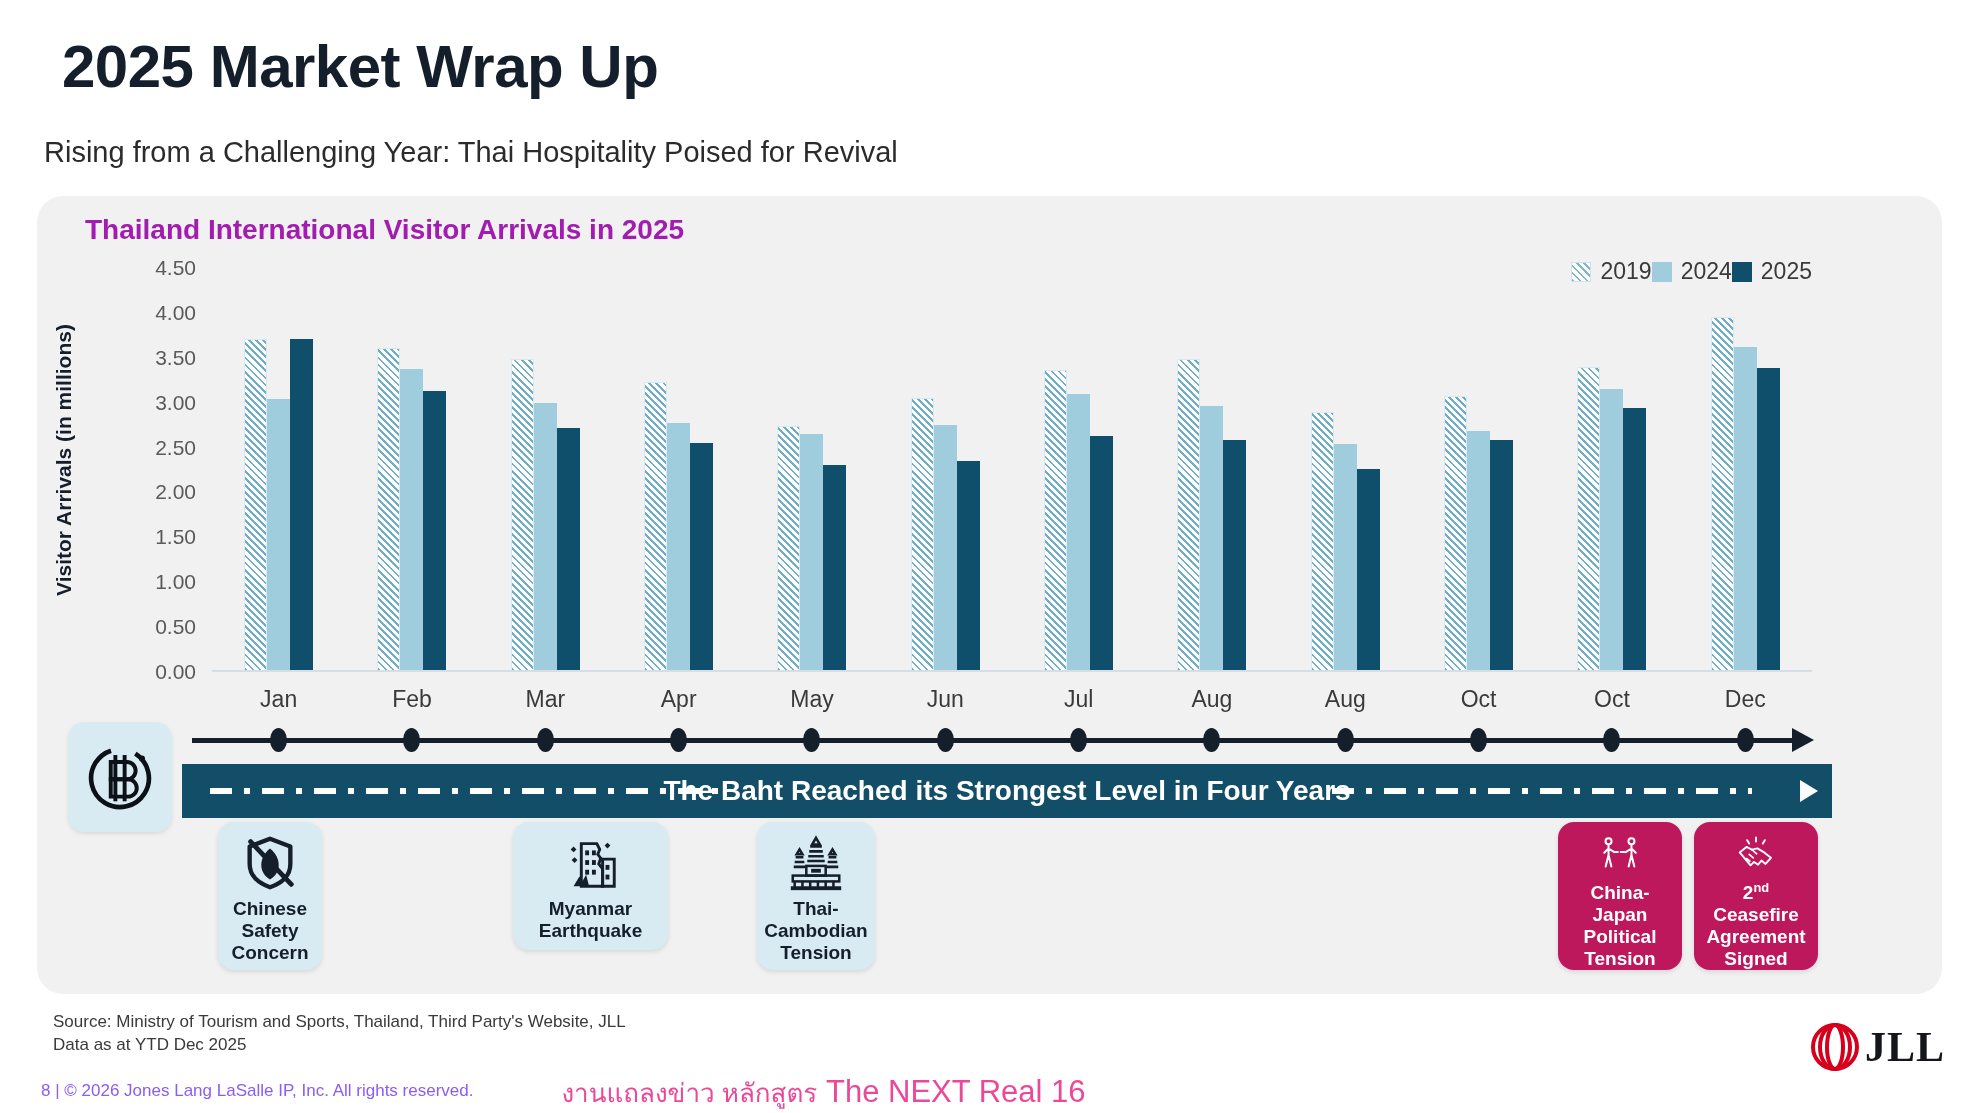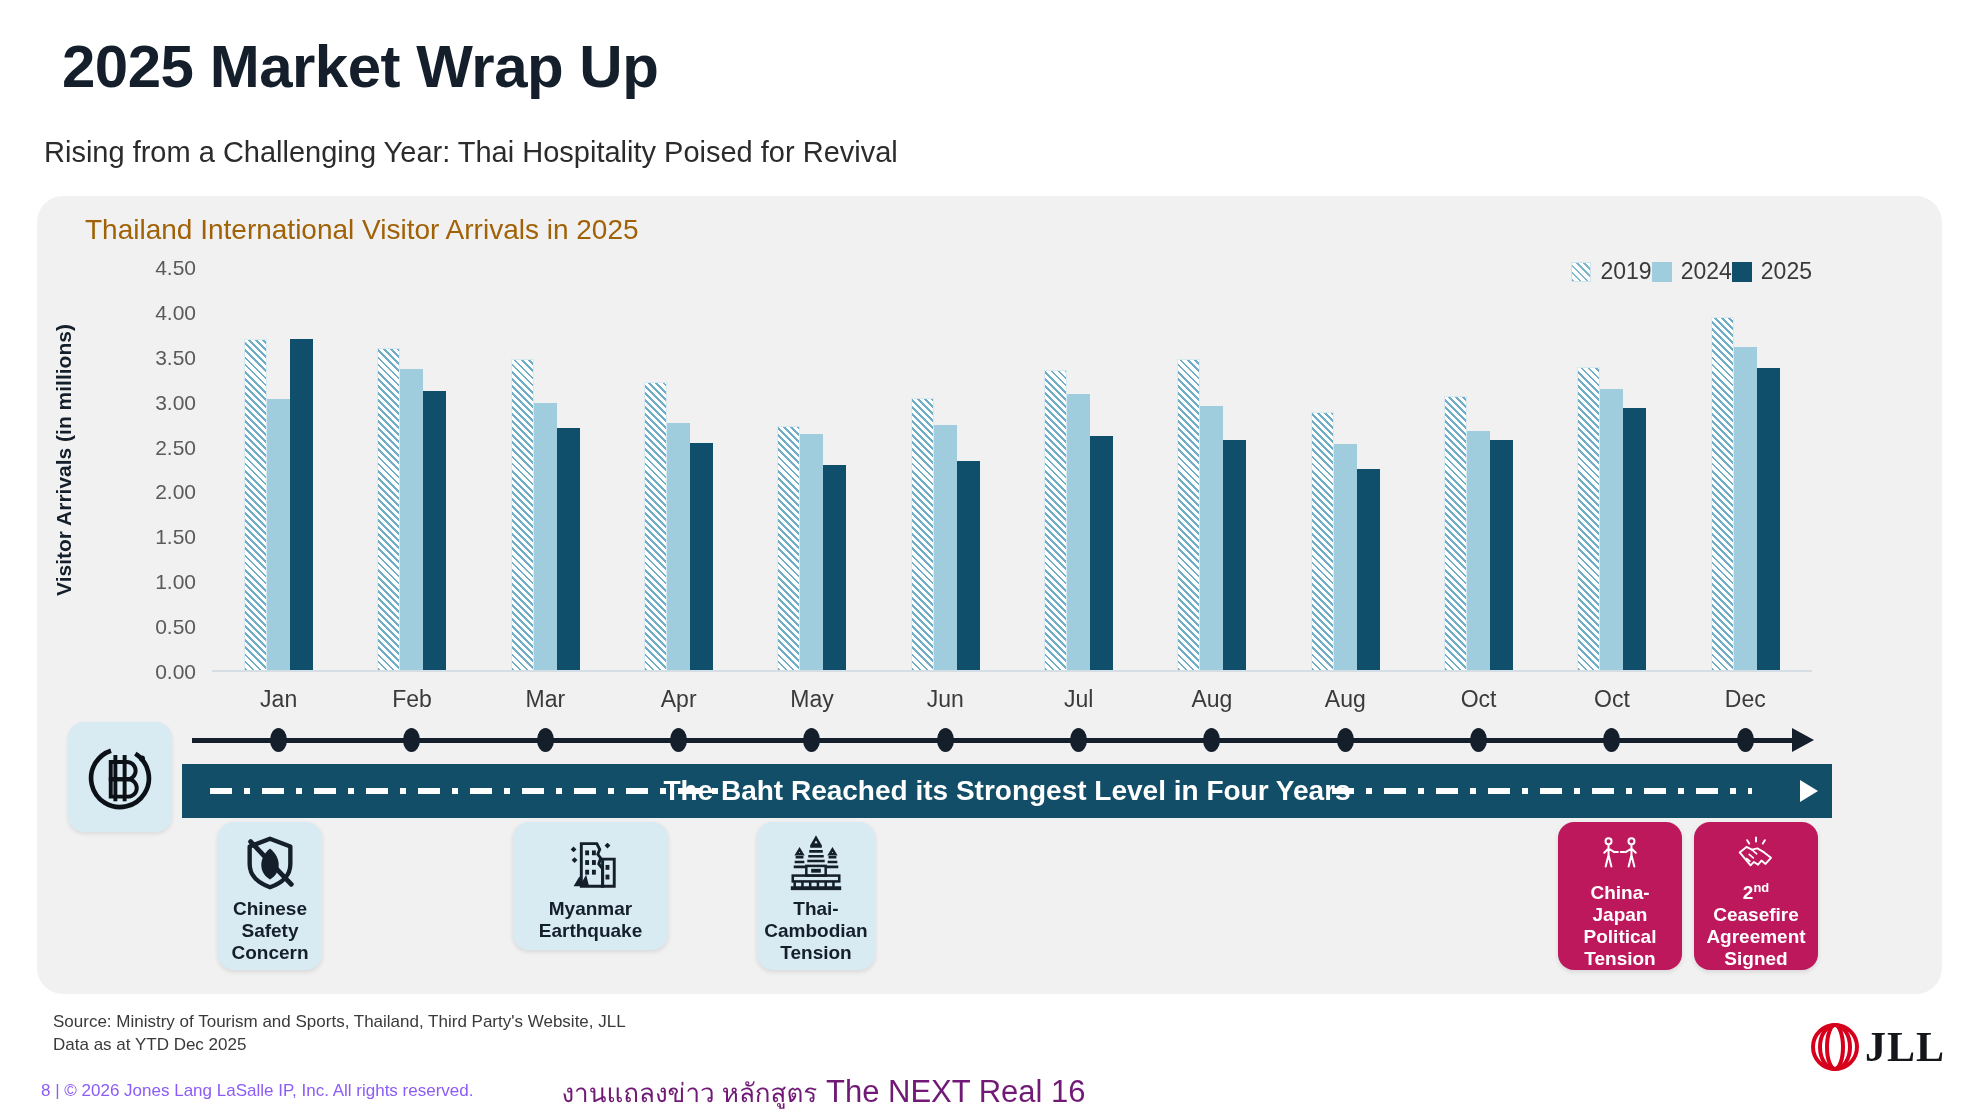--- a/index.html
+++ b/index.html
@@ -24,21 +24,21 @@
   }
 
   
   .panel {
     position: absolute; left: 37px; top: 196px;
     width: 1905px; height: 798px;
     background: #F1F1F1; border-radius: 26px;
   }
   .panel-title {
     position: absolute; left: 48px; top: 18px;
-    font-size: 28px; font-weight: normal; color: #a16207;
+    font-size: 28px; font-weight: bold; color: #a21caf;
   }
 
   
   .legend {
     position: absolute; right: 130px; top: 62px;
     display: flex; align-items: center; 
   }
   .legend-item { display: flex; align-items: center; gap: 9px; }
   .legend-swatch { width: 20px; height: 20px; display: block; }
   .sw-2019 {
@@ -180,21 +180,21 @@
   .src {
     position: absolute; left: 53px; top: 1011px;
     font-size: 17px; color: #3A3A3A; line-height: 1.35;
   }
   .copy {
     position: absolute; left: 41px; top: 1061px;
     font-size: 17px; color: #8b5cf6; margin-top: 20px;
   }
   .thai {
     position: absolute; left: 0; top: 1072px; width: 1624px;
-    text-align: center; font-size: 31px; color: #701a75; padding-left: 23px;
+    text-align: center; font-size: 31px; color: #ec4899; padding-left: 23px;
   }
   .thai .th { font-size: 26px; }
   .jll {
     position: absolute; right: 35px; top: 1022px;
     display: flex; align-items: center; gap: 4px;
   }
   .jll-text {
     font-family: "Liberation Serif", serif;
     font-size: 42px; font-weight: bold; color: #14161A; letter-spacing: 1px;
   }

